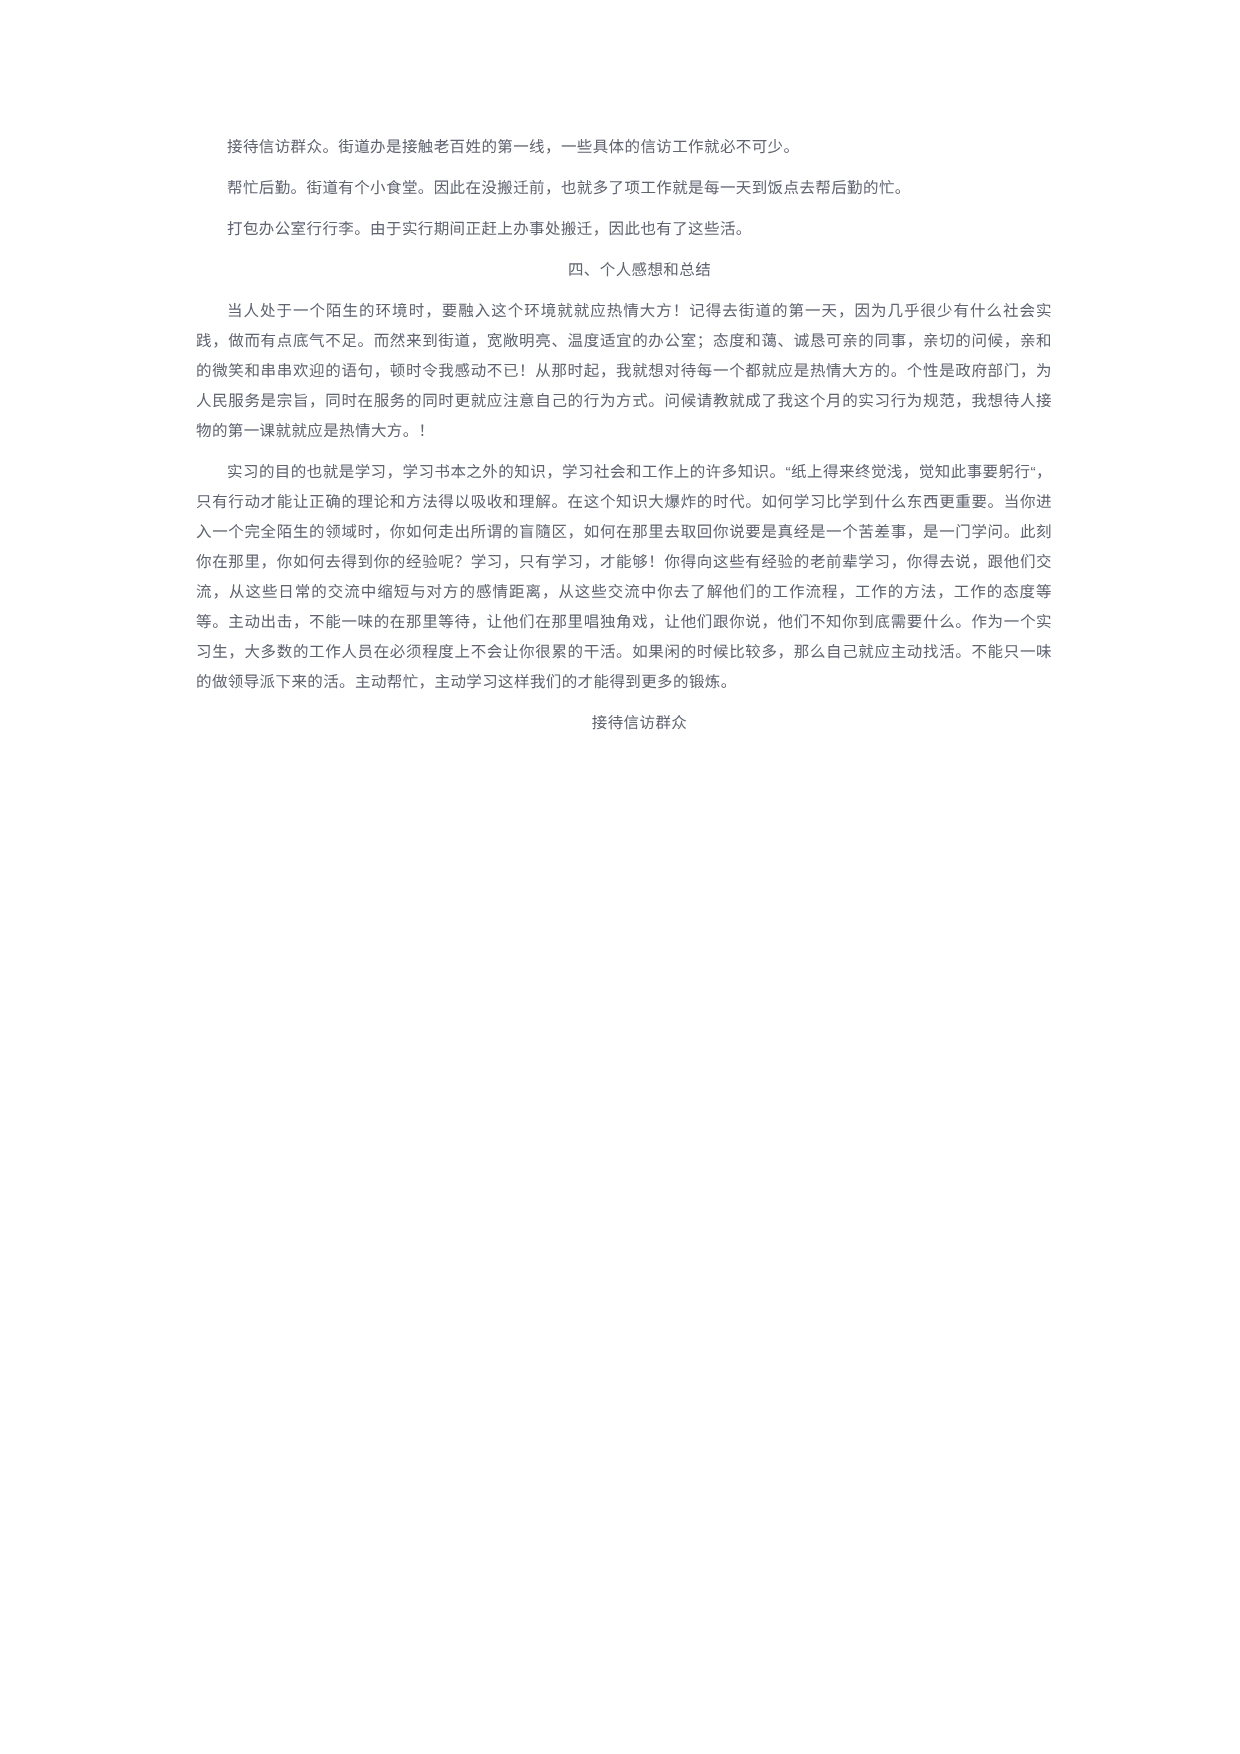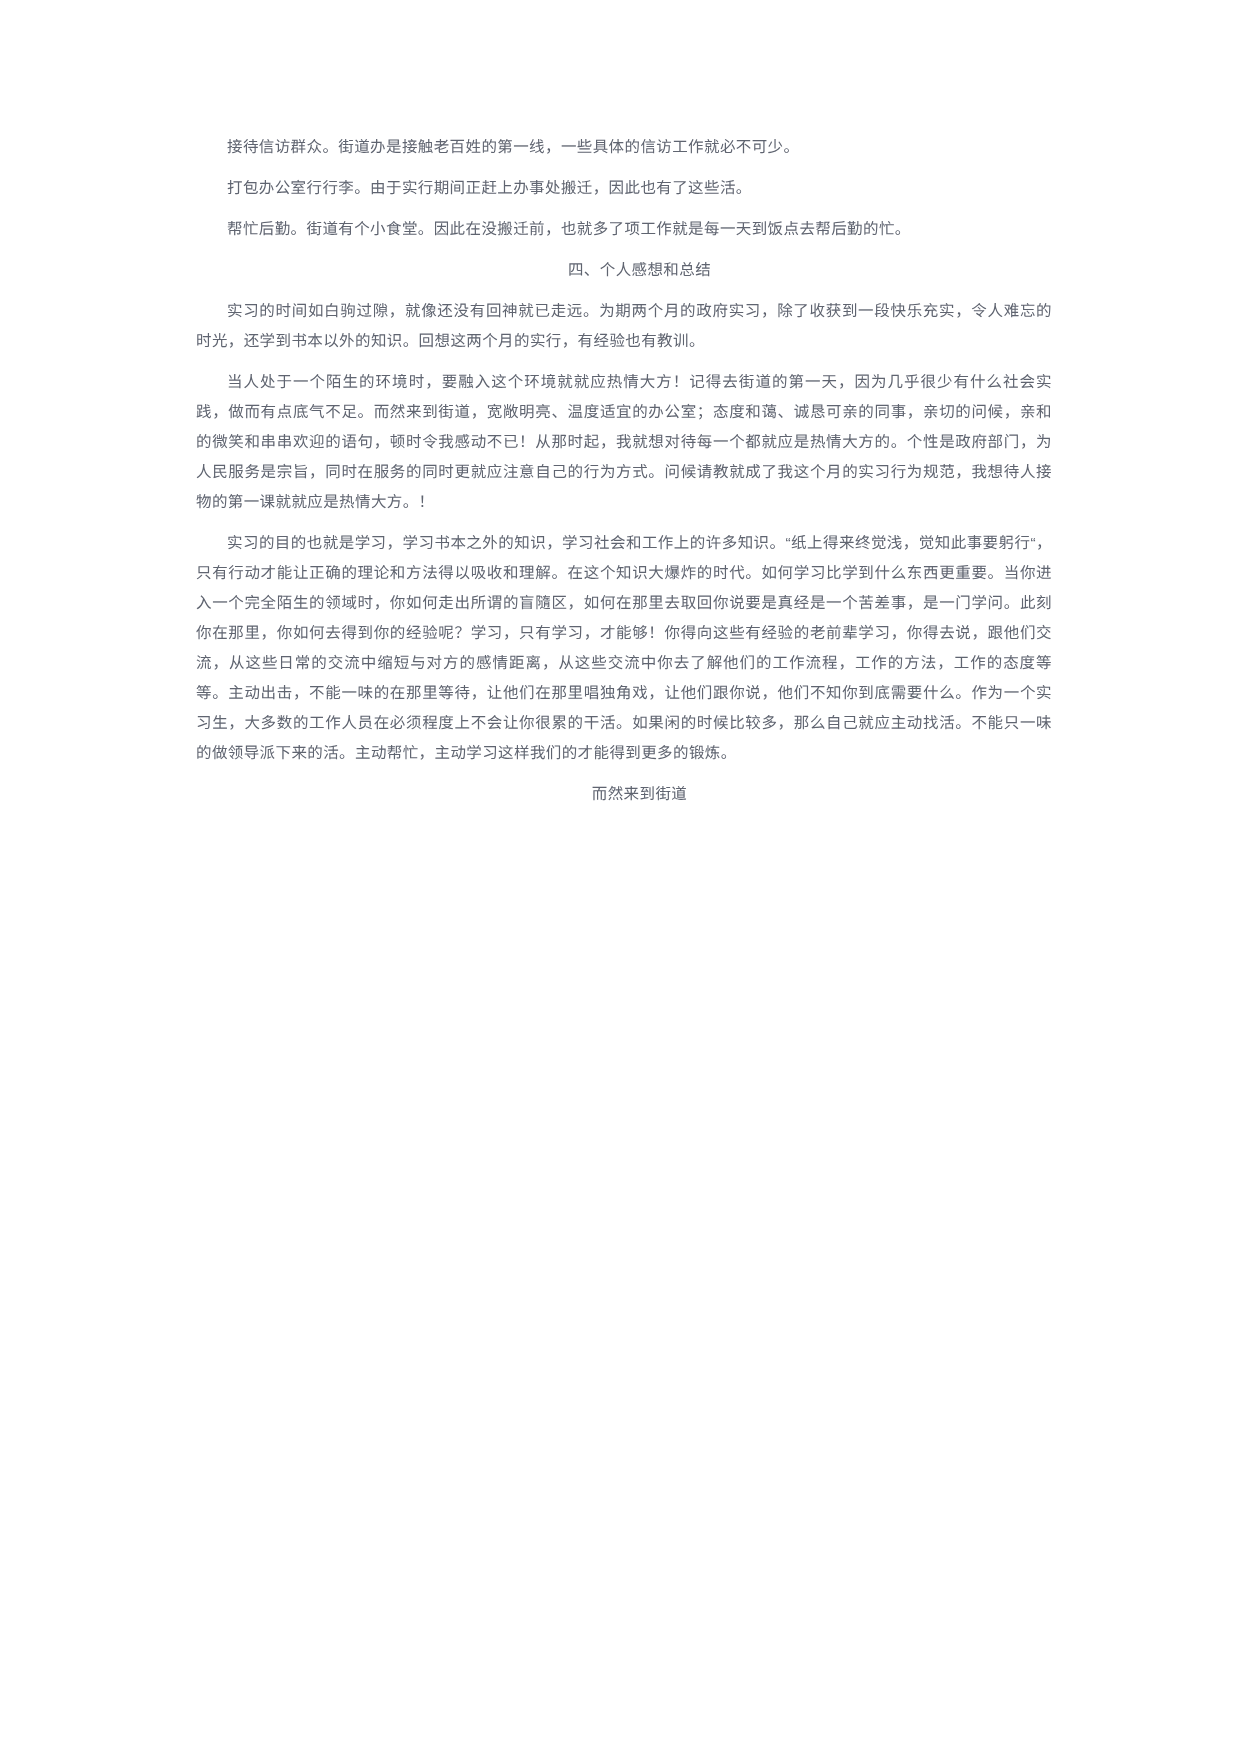--- a/index.html
+++ b/index.html
@@ -53,30 +53,29 @@
   }
 </style>
 </head>
 <body>
 
 <div class="page">
   <div class="content">
 
     <p class="para indent2">接待信访群众。街道办是接触老百姓的第一线，一些具体的信访工作就必不可少。</p>
 
+    <p class="para indent2">帮忙后勤。街道有个小食堂。因此在没搬迁前，也就多了项工作就是每一天到饭点去帮后勤的忙。</p>
+
     <p class="para indent2">打包办公室行行李。由于实行期间正赶上办事处搬迁，因此也有了这些活。</p>
-
-    <p class="para indent2">帮忙后勤。街道有个小食堂。因此在没搬迁前，也就多了项工作就是每一天到饭点去帮后勤的忙。</p>
 
     <p class="heading">四、个人感想和总结</p>
 
-    <p class="para indent2">实习的时间如白驹过隙，就像还没有回神就已走远。为期两个月的政府实习，除了收获到一段快乐充实，令人难忘的时光，还学到书本以外的知识。回想这两个月的实行，有经验也有教训。</p>
 
 
     <p class="para indent2">当人处于一个陌生的环境时，要融入这个环境就就应热情大方！记得去街道的第一天，因为几乎很少有什么社会实践，做而有点底气不足。而然来到街道，宽敞明亮、温度适宜的办公室；态度和蔼、诚恳可亲的同事，亲切的问候，亲和的微笑和串串欢迎的语句，顿时令我感动不已！从那时起，我就想对待每一个都就应是热情大方的。个性是政府部门，为人民服务是宗旨，同时在服务的同时更就应注意自己的行为方式。问候请教就成了我这个月的实习行为规范，我想待人接物的第一课就就应是热情大方。！</p>
 
 
     <p class="para indent2">实习的目的也就是学习，学习书本之外的知识，学习社会和工作上的许多知识。“纸上得来终觉浅，觉知此事要躬行“，只有行动才能让正确的理论和方法得以吸收和理解。在这个知识大爆炸的时代。如何学习比学到什么东西更重要。当你进入一个完全陌生的领域时，你如何走出所谓的盲隨区，如何在那里去取回你说要是真经是一个苦差事，是一门学问。此刻你在那里，你如何去得到你的经验呢？学习，只有学习，才能够！你得向这些有经验的老前辈学习，你得去说，跟他们交流，从这些日常的交流中缩短与对方的感情距离，从这些交流中你去了解他们的工作流程，工作的方法，工作的态度等等。主动出击，不能一味的在那里等待，让他们在那里唱独角戏，让他们跟你说，他们不知你到底需要什么。作为一个实习生，大多数的工作人员在必须程度上不会让你很累的干活。如果闲的时候比较多，那么自己就应主动找活。不能只一味的做领导派下来的活。主动帮忙，主动学习这样我们的才能得到更多的锻炼。</p>
 
-    <p class="heading tail">而然来到街道</p>
+    <p class="heading tail">接待信访群众</p>
 
   </div>
 </div>
 
 </body></html>

